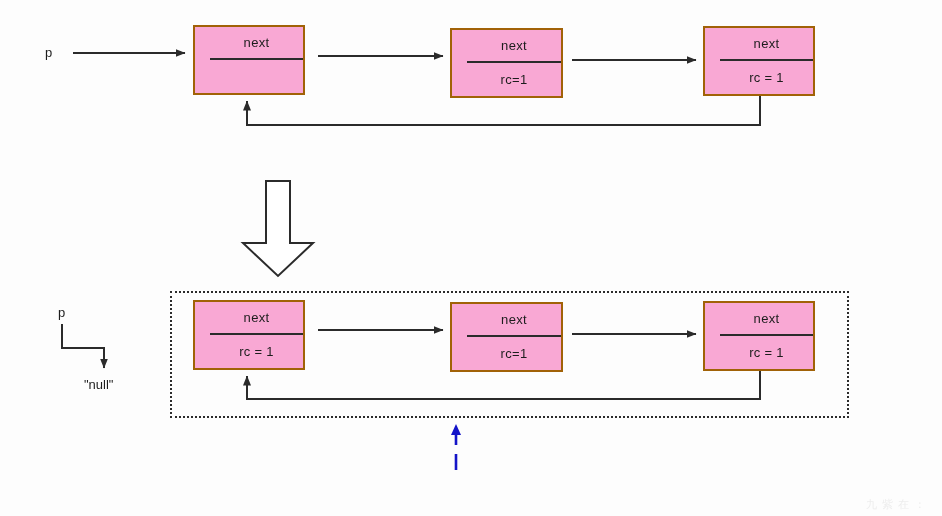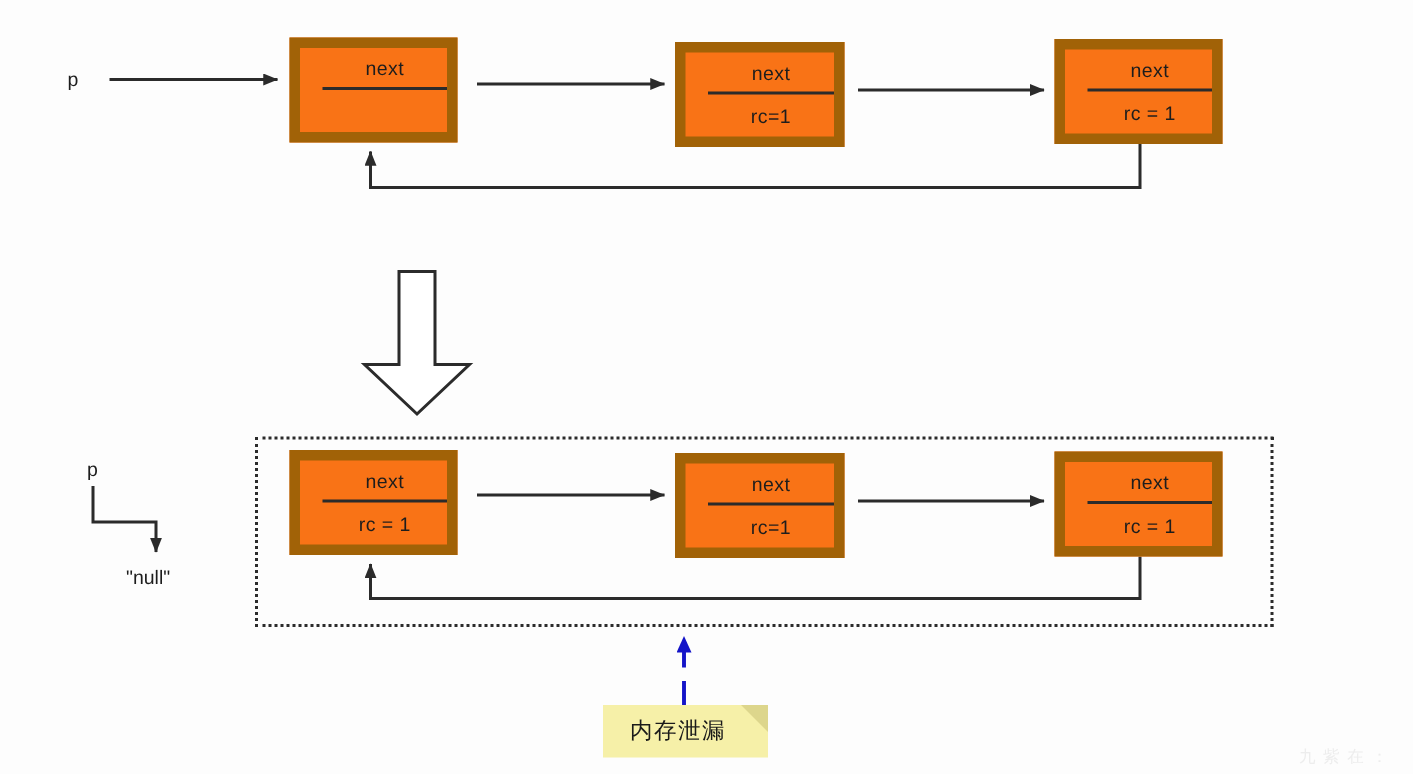--- a/index.html
+++ b/index.html
@@ -22,22 +22,22 @@
     left: 0;
     top: 0;
     width: 942px;
     height: 516px;
   }
 
   
   .node {
     position: absolute;
     box-sizing: border-box;
-    border: 7px solid #a16207;
-    background: #f97316;
+    border: 2px solid #a16207;
+    background: #f9a8d4;
     padding-left: 15px;
   }
   .node .cell {
     box-sizing: border-box;
     height: 50%;
     display: flex;
     align-items: center;
     justify-content: center;
     font-size: 13px;
     color: #1d1d1d;
@@ -184,20 +184,16 @@
   <div class="node" style="left:450px; top:302px; width:113px; height:70px;">
     <div class="cell top">next</div>
     <div class="cell">rc=1</div>
   </div>
 
   <div class="node" style="left:703px; top:301px; width:112px; height:70px;">
     <div class="cell top">next</div>
     <div class="cell">rc = 1</div>
   </div>
 
-  <div class="note" style="left:402px; top:470px; width:110px; height:35px;">
-    <span class="note-text">内存泄漏</span>
-    <span class="note-fold"></span>
-  </div>
 
   <div class="watermark" style="left:866px; top:497px;">九 紫 在 ：</div>
 
 </div>
 
 </body></html>

